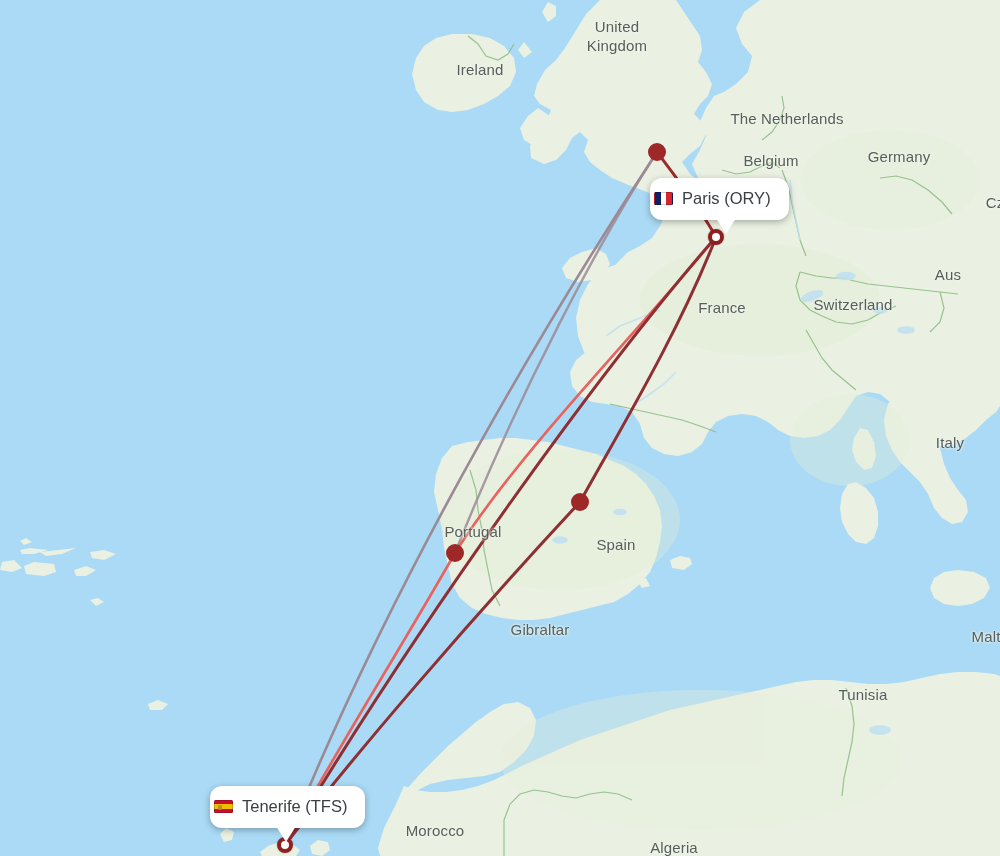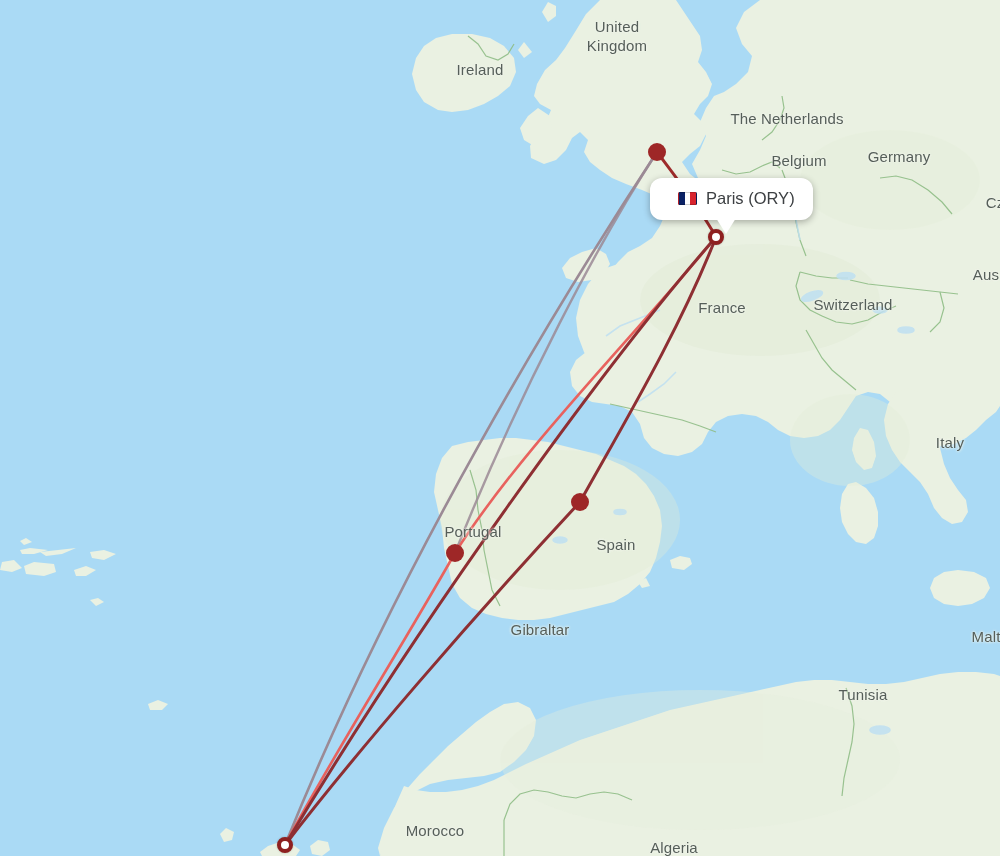--- a/index.html
+++ b/index.html
@@ -32,21 +32,21 @@
     pointer-events: none;
     text-shadow: 0 0 3px rgba(244,248,240,.95), 0 0 3px rgba(244,248,240,.95);
   }
 
   
   .airport-tooltip {
     position: absolute;
     background: #ffffff;
     border-radius: 12px;
     box-shadow: 0 2px 7px rgba(0,0,0,.3);
-    padding: 11px 18px 12px 28px;
+    padding: 11px 18px 12px 4px;
     display: flex;
     align-items: center;
     gap: 9px;
     white-space: nowrap;
     z-index: 40;
     justify-content: space-between;
   }
   .airport-tooltip .tip-text {
     font-size: 16.5px;
     color: #3d4043;
@@ -290,25 +290,25 @@
 
       </g>
     </g>
   </svg>
 
   <div class="country-label" style="left:480px; top:69px;">Ireland</div>
   <div class="country-label" style="left:617px; top:36px;">United
 Kingdom</div>
   <div class="country-label" style="left:787px; top:118px;">The Netherlands</div>
   <div class="country-label" style="left:899px; top:156px;">Germany</div>
-  <div class="country-label" style="left:771px; top:160px;margin-left:28px;">Belgium</div>
+  <div class="country-label" style="left:771px; top:160px;">Belgium</div>
   <div class="country-label" style="left:722px; top:307px;">France</div>
   <div class="country-label" style="left:853px; top:304px;">Switzerland</div>
   <div class="country-label" style="left:995px; top:202px;">Cz</div>
-  <div class="country-label" style="left:986px; top:274px;text-align:center;">Aus</div>
+  <div class="country-label" style="left:948px; top:274px;text-align:center;">Aus</div>
   <div class="country-label" style="left:950px; top:442px;">Italy</div>
   <div class="country-label" style="left:473px; top:531px;">Portugal</div>
   <div class="country-label" style="left:616px; top:520px;margin-top:24px;">Spain</div>
   <div class="country-label" style="left:540px; top:629px;">Gibraltar</div>
   <div class="country-label" style="left:986px; top:636px;">Malt</div>
   <div class="country-label" style="left:863px; top:694px;">Tunisia</div>
   <div class="country-label" style="left:435px; top:830px;">Morocco</div>
   <div class="country-label" style="left:674px; top:847px;text-align:center;">Algeria</div>
 
   <div class="marker-dot" style="left:657px; top:152px;"></div>
@@ -317,14 +317,19 @@
 
   <div class="marker-ring" style="left:716px; top:237px;"></div>
   <div class="marker-ring" style="left:285px; top:845px;"></div>
 
   <div class="airport-tooltip" style="left:650px; top:178px;">
     <span class="flag flag-fr"></span>
     <span class="tip-text">Paris (ORY)</span>
     <span class="tooltip-tail" style="left:66px;"></span>
   </div>
 
+  <div class="airport-tooltip" style="left:210px; top:786px;">
+    <span class="flag flag-es"></span>
+    <span class="tip-text">Tenerife (TFS)</span>
+    <span class="tooltip-tail" style="left:66px;"></span>
+  </div>
 
 </div>
 
 </body></html>

